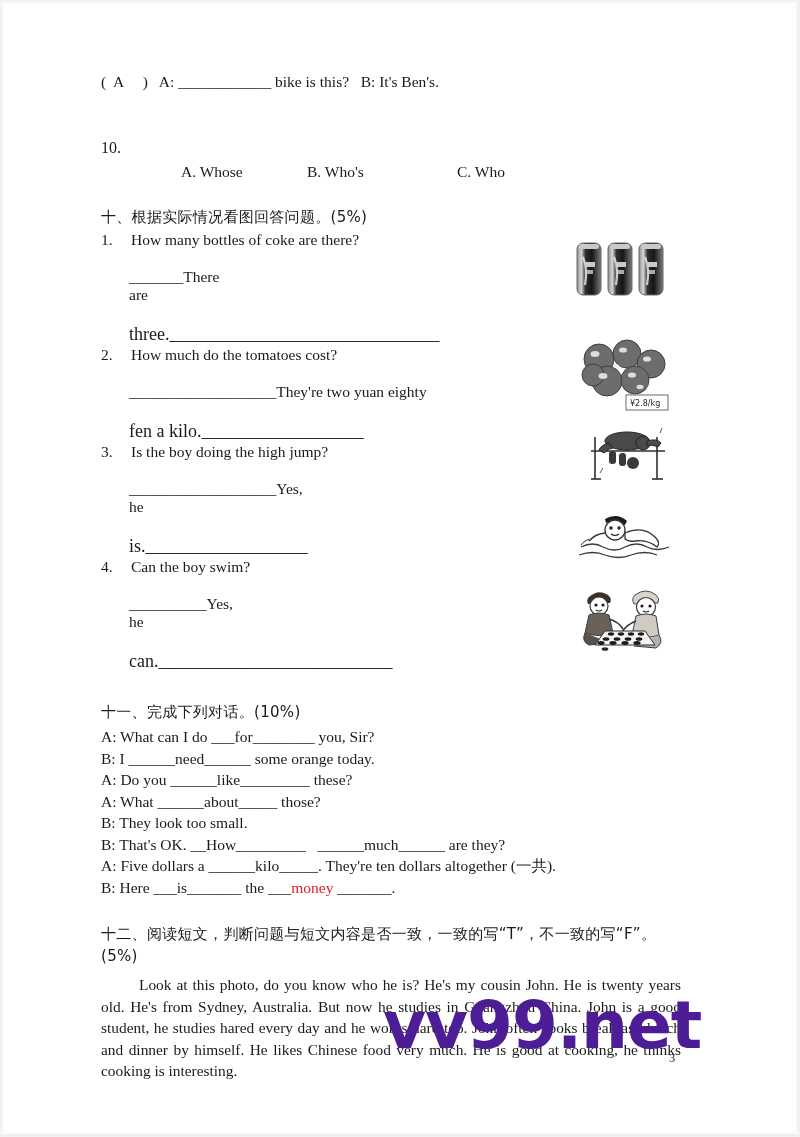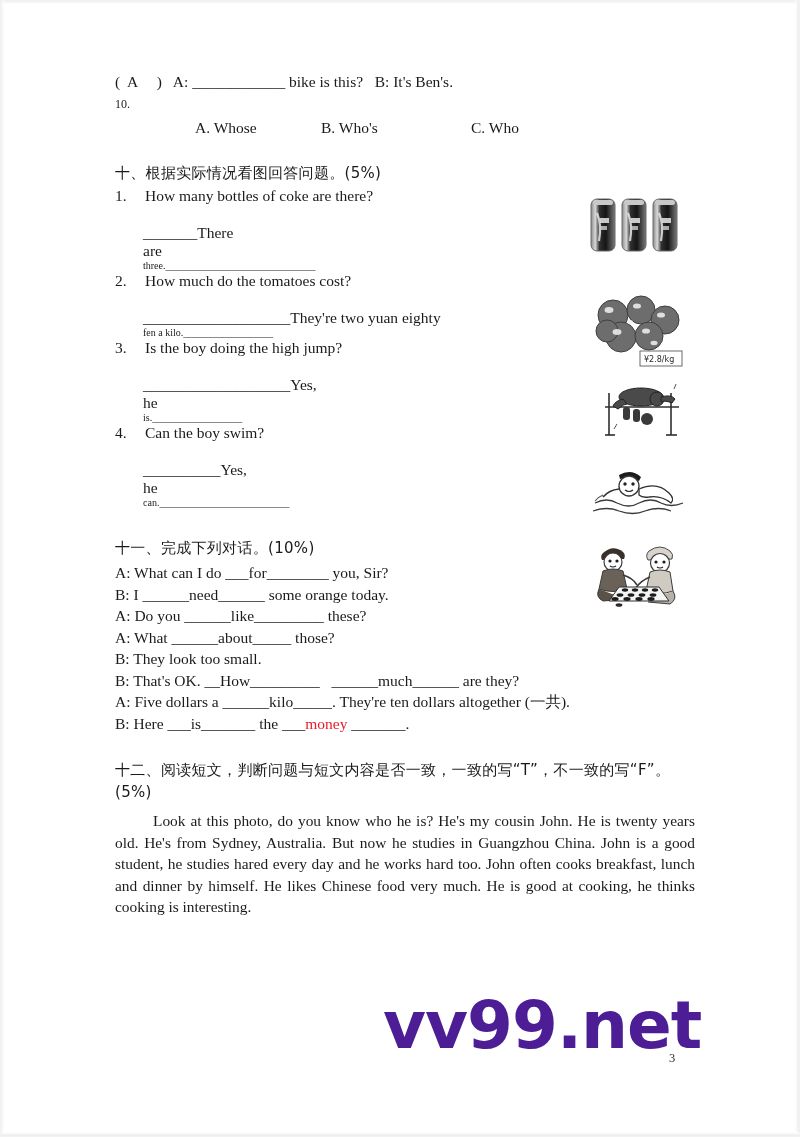--- a/index.html
+++ b/index.html
@@ -34,21 +34,21 @@
     position: absolute; right: 0; top: 0; width: 4px; height: 1137px;
     background: linear-gradient(to left, #ededed, #ffffff);
   }
   .scan-edge-bottom {
     position: absolute; left: 0; bottom: 0; width: 800px; height: 4px;
     background: linear-gradient(to top, #ececec, #ffffff);
   }
 
   .content {
     position: absolute;
-    left: 114px;
+    left: 100px;
     top: 70px;
     width: 580px;
   }
 
   
   .ln {
     font-size: 15.5px;
     line-height: 21px;
     white-space: pre-wrap;
   }
@@ -58,21 +58,21 @@
     line-height: 20px;
     letter-spacing: 0.3px;
   }
 
   
   .q10-row {
     font-size: 15.5px;
     line-height: 22px;
     white-space: pre;
   }
-  .q10-num { font-size: 12px; line-height: 22px; }
+  .q10-num { font-size: 16px; line-height: 22px; margin-top: 44px; }
   .q10-choices {
     margin-top: 4px;
     margin-left: 80px;
     font-size: 15.5px;
     display: flex;
   }
   .q10-choices span { display: inline-block; }
   .ch-a { width: 126px; }
   .ch-b { width: 150px; }
 
@@ -96,22 +96,22 @@
   .ansline {
     margin-top: 19px;
     font-size: 15.5px;
     margin-left: 28px;
     display: flex;
     justify-content: space-between;
     width: 340px;
     flex-direction: column;
   }
   .ansline2 {
-    margin-top: 0;
-    font-size: 10px;
+    margin-top: 20px;
+    font-size: 18px;
     margin-left: 28px;
   }
 
   
   .pics {
     position: absolute;
     left: 470px;
     top: 0;
     width: 120px;
   }

